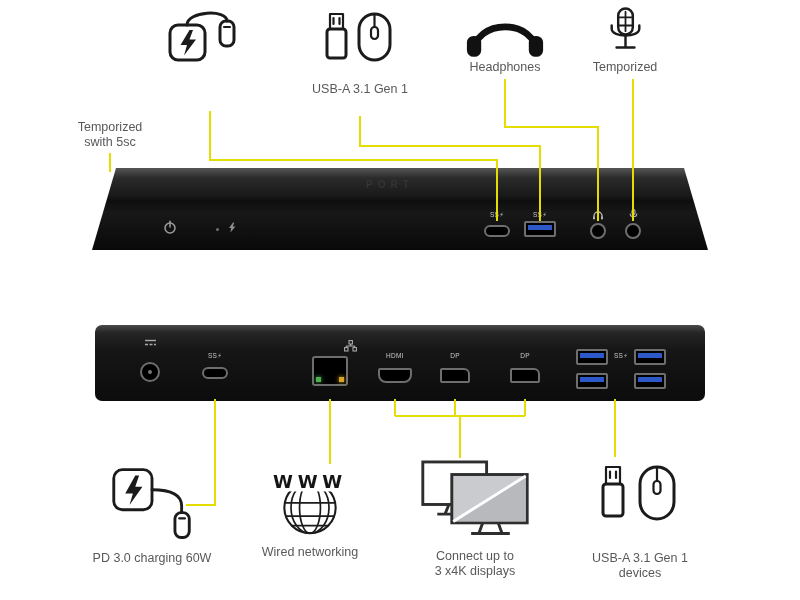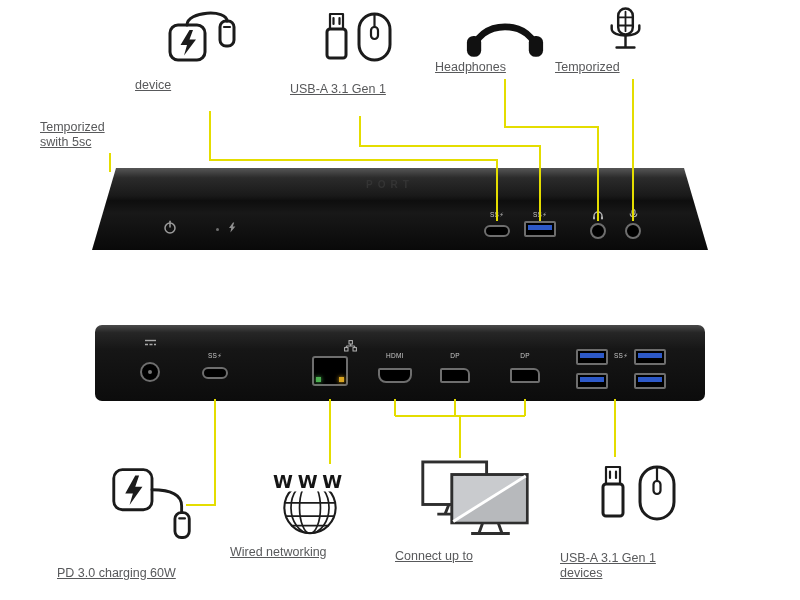--- a/index.html
+++ b/index.html
@@ -1,21 +1,21 @@
 <!DOCTYPE html>
 <html style="--callout: #e4dd00; --text: #58595b; --usb_blue: #2d59c8; --ethernet_green: #4caf50; --ethernet_amber: #d9a420;"><head>
 <meta charset="utf-8">
 <style>
   * { box-sizing: border-box; margin: 0; padding: 0; }
   body { background: #fff; }
   .canvas { position: relative; width: 800px; height: 600px; background: #fff;
             font-family: "Liberation Sans", "DejaVu Sans", sans-serif; overflow: hidden; }
 
-  .label { position: absolute; color: var(--text,#58595b);
-           font-size: 12.5px; line-height: 15px; z-index: 10; text-decoration: underline; }
+  .label { position: absolute; text-align: center; color: var(--text,#58595b);
+           font-size: 12.5px; line-height: 15px; z-index: 10; }
   .icon  { position: absolute; z-index: 10; }
 
   .callouts { position: absolute; left: 0; top: 0; z-index: 30; pointer-events: none; }
   .callouts path { fill: none; stroke: var(--callout,#e4dd00); stroke-width: 2; }
 
   
   .st  { stroke: #1b1b1b; fill: none; stroke-width: 3; stroke-linecap: round; stroke-linejoin: round; }
   .st2 { stroke: #1b1b1b; fill: none; stroke-width: 2.2; stroke-linecap: round; stroke-linejoin: round; }
   .thin { stroke-width: 1.8; }
   .fl  { fill: #1b1b1b; stroke: none; }
@@ -70,21 +70,20 @@
 
   <div class="figure">
     <svg class="icon" style="left:163px;top:8px" width="84" height="62" viewBox="0 0 84 62">
       <path class="st" d="M24 17 C24 3 64 1 64 13"></path>
       <rect class="st" x="7" y="17" width="35" height="35" rx="8"></rect>
       <path class="fl" d="M26.5 22 L17.5 37 H24 L21 47.5 L33 31.5 H26.5 L30 22 Z"></path>
       <rect class="st" x="57" y="13" width="14" height="25" rx="6"></rect>
       <path class="st2" d="M61 19 H67"></path>
     </svg>
     <div class="label" style="left:135px;top:78px;width:140px">
-      <div>device</div>
     </div>
   </div>
 
   <div class="figure">
     <svg class="icon" style="left:323px;top:8px" width="74" height="56" viewBox="0 0 74 56">
       <rect class="st2" x="7" y="6" width="13" height="15"></rect>
       <path class="st2" d="M10.5 10 V16 M16.5 10 V16"></path>
       <rect class="st" x="4" y="21" width="19" height="29" rx="3"></rect>
       <rect class="st" x="36" y="6" width="31" height="46" rx="15.5"></rect>
       <path class="st2" d="M51.5 6 V19"></path>
@@ -206,21 +205,21 @@
   </div>
 
   <div class="figure">
     <svg class="icon" style="left:109px;top:462px" width="86" height="86" viewBox="0 0 90 90">
       <rect class="st" x="5" y="8" width="40" height="42" rx="9"></rect>
       <path class="fl" d="M27.5 14 L17 33 H25 L21.5 45 L35 26 H27.5 L31.5 14 Z"></path>
       <path class="st" d="M45 29 C63 29 76 33 76 46 V53"></path>
       <rect class="st" x="69" y="53" width="15" height="26" rx="6.5"></rect>
       <path class="st2" d="M73.5 59 H79.5"></path>
     </svg>
-    <div class="label" style="left:57px;top:566px;width:190px">
+    <div class="label" style="left:57px;top:551px;width:190px">
       <div>PD 3.0 charging 60W</div>
     </div>
   </div>
 
   <div class="figure">
     <svg class="icon" style="left:267px;top:462px" width="86" height="76" viewBox="0 0 90 80">
       <circle class="st2" cx="45" cy="48" r="27"></circle>
       <ellipse class="st2 thin" cx="45" cy="48" rx="11" ry="27"></ellipse>
       <ellipse class="st2 thin" cx="45" cy="48" rx="20" ry="27"></ellipse>
       <path class="st2 thin" d="M18.5 43 H71.5 M20 57 H70 M26 67 H64"></path>
@@ -236,20 +235,21 @@
     <svg class="icon" style="left:417px;top:458px" width="116" height="92" viewBox="0 0 120 95">
       <rect x="6" y="4" width="66" height="44" fill="#fff" stroke="#2e2e2e" stroke-width="3"></rect>
       <path d="M33 48 L29 58 M45 48 L49 58 M21 58 H57" fill="none" stroke="#2e2e2e" stroke-width="3"></path>
       <rect x="36" y="17" width="78" height="50" fill="#c9cbce" stroke="#2e2e2e" stroke-width="3"></rect>
       <polygon points="112.5,18.5 112.5,65.5 37.5,65.5" fill="#b7b9bc"></polygon>
       <path d="M37.5 65.5 L112.5 18.5" stroke="#fff" stroke-width="3" fill="none"></path>
       <path d="M68 67 L64 78 M84 67 L88 78 M56 78 H96" fill="none" stroke="#2e2e2e" stroke-width="3"></path>
     </svg>
     <div class="label" style="left:395px;top:549px;width:160px">
       <div>Connect up to</div>
+      <div>3 x4K displays</div>
     </div>
   </div>
 
   <div class="figure">
     <svg class="icon" style="left:598px;top:460px" width="84" height="74" viewBox="0 0 84 74">
       <rect class="st2" x="8" y="7" width="14" height="17"></rect>
       <path class="st2" d="M12 11.5 V18 M18 11.5 V18"></path>
       <rect class="st" x="5" y="24" width="20" height="32" rx="3"></rect>
       <rect class="st" x="42" y="7" width="34" height="52" rx="17"></rect>
       <path class="st2" d="M59 7 V21"></path>

